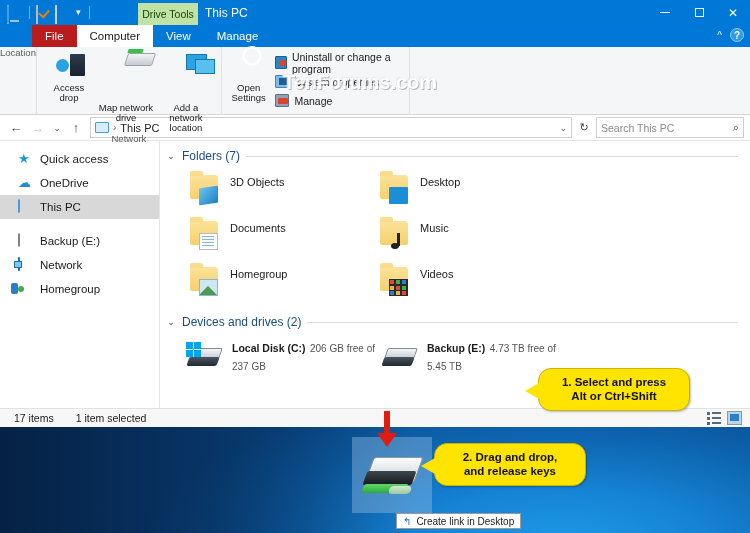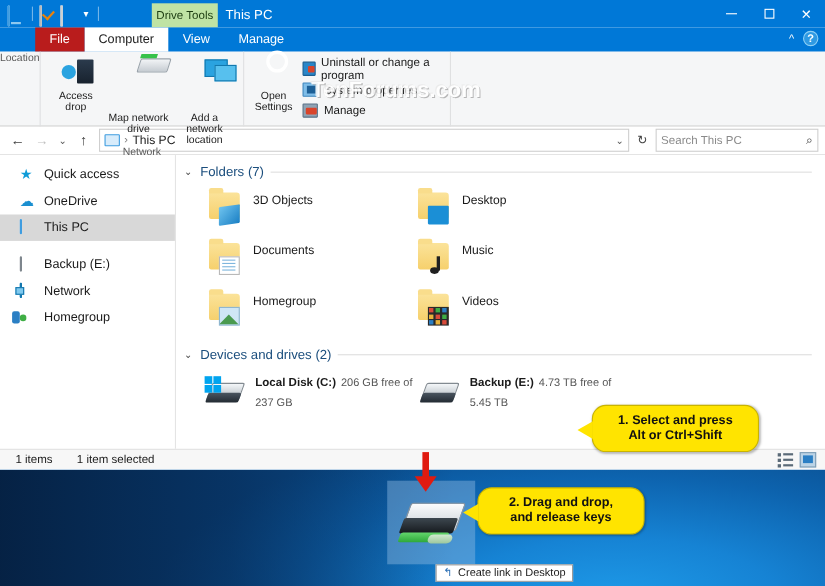--- a/index.html
+++ b/index.html
@@ -577,21 +577,21 @@
               <span class="drive-bar"><span class="drive-fill" id="bar-e" style="width: 13%;"></span></span>
               <span class="drive-free">4.73 TB free of 5.45 TB</span>
             </span>
           </div>
         </div>
 
       </div>
     </div>
 
     <div id="statusbar">
-      <span>1 items</span>
+      <span>17 items</span>
       <span>1 item selected</span>
       <span class="viewbtns">
         <span class="vbtn vbtn-details">
           <span></span>
             <span></span>
             <span></span>
             <span></span>
             <span></span>
             <span></span>
         </span>

